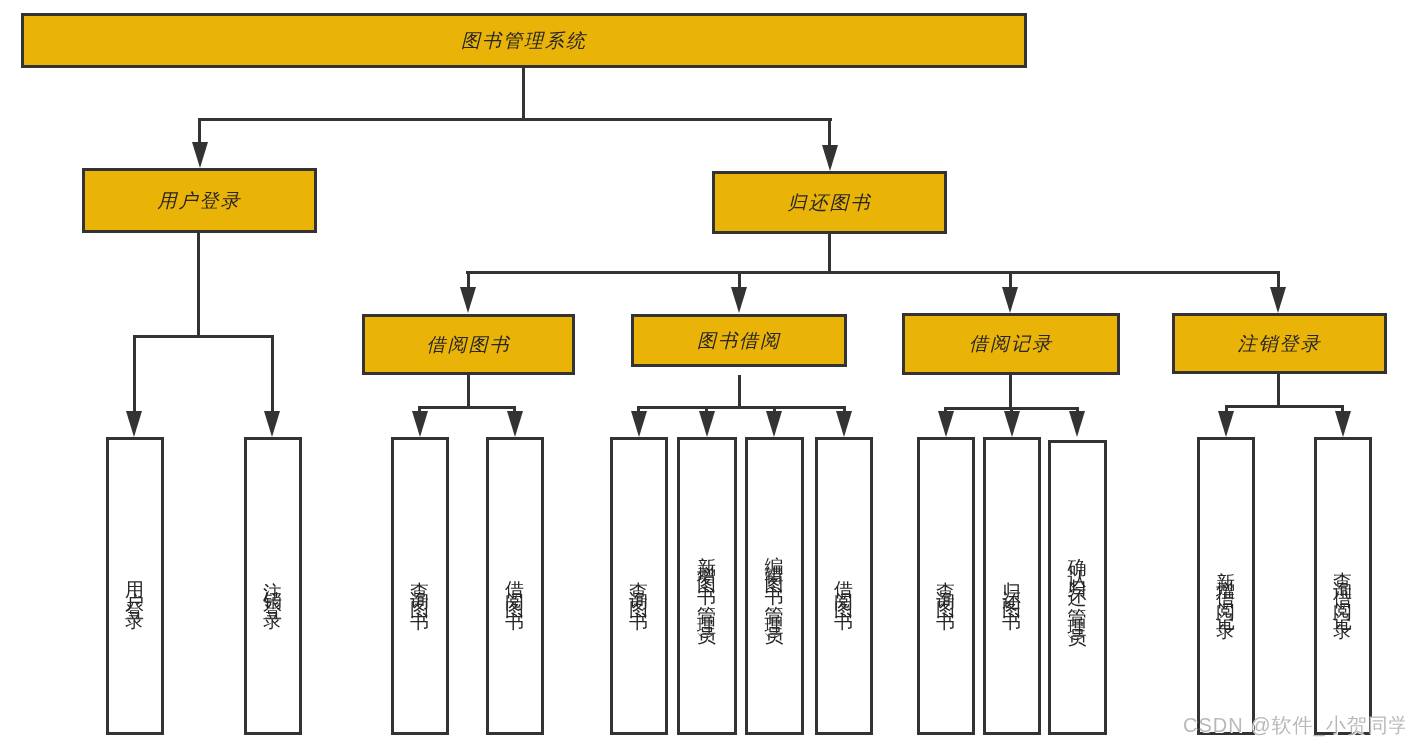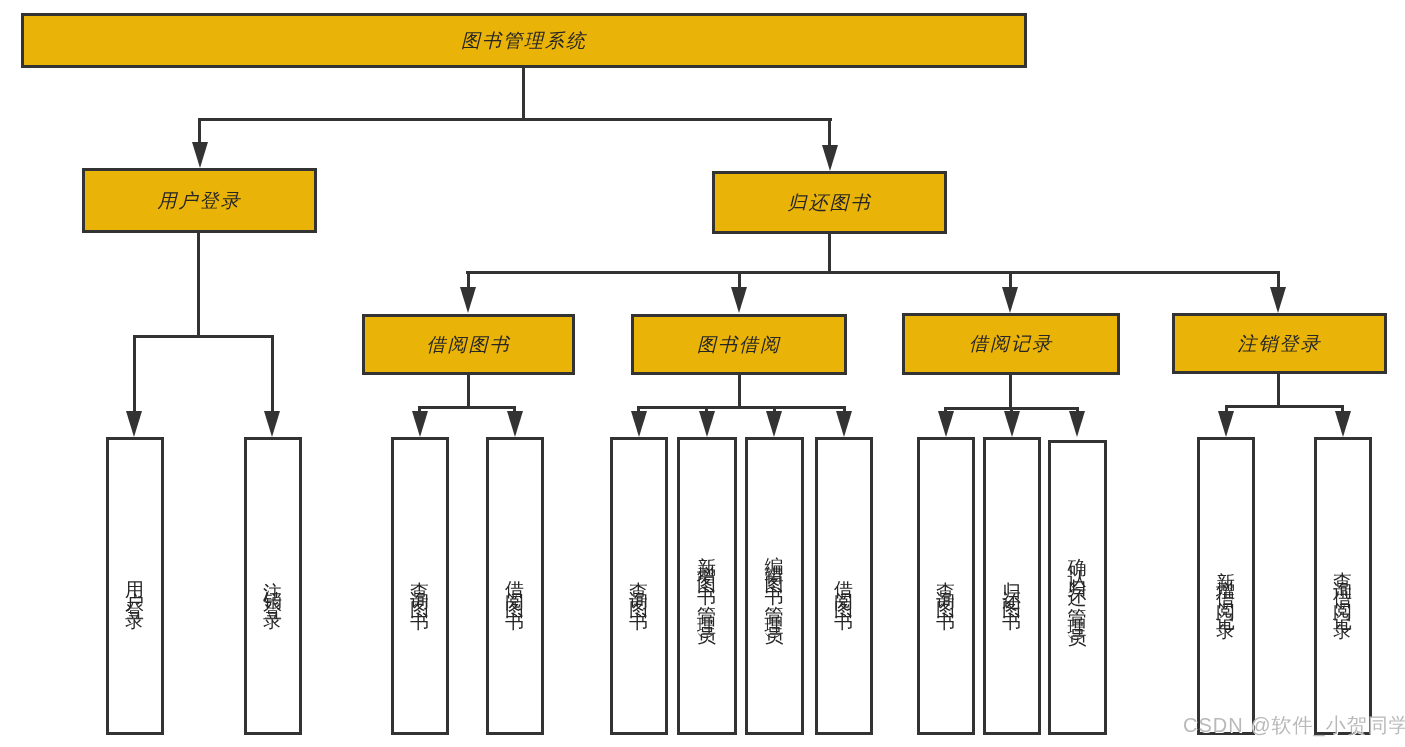--- a/index.html
+++ b/index.html
@@ -71,21 +71,21 @@
   <div class="vl" style="left:738px;top:271px;height:19px"></div>
   <div class="ar" style="left:731px;top:287px"></div>
   <div class="vl" style="left:1009px;top:271px;height:19px"></div>
   <div class="ar" style="left:1002px;top:287px"></div>
   <div class="vl" style="left:1277px;top:271px;height:19px"></div>
   <div class="ar" style="left:1270px;top:287px"></div>
 
   <div class="box" style="left:362px;top:314px;width:213px;height:61px">
     <span>借阅图书</span>
   </div>
-  <div class="box" style="left:631px;top:314px;width:216px;height:61px">
+  <div class="box" style="left:631px;top:314px;width:216px;height:53px">
     <span>图书借阅</span>
   </div>
   <div class="box" style="left:902px;top:313px;width:218px;height:62px">
     <span>借阅记录</span>
   </div>
   <div class="box" style="left:1172px;top:313px;width:215px;height:61px">
     <span>注销登录</span>
   </div>
 
   <div class="vl" style="left:467px;top:375px;height:31px"></div>

